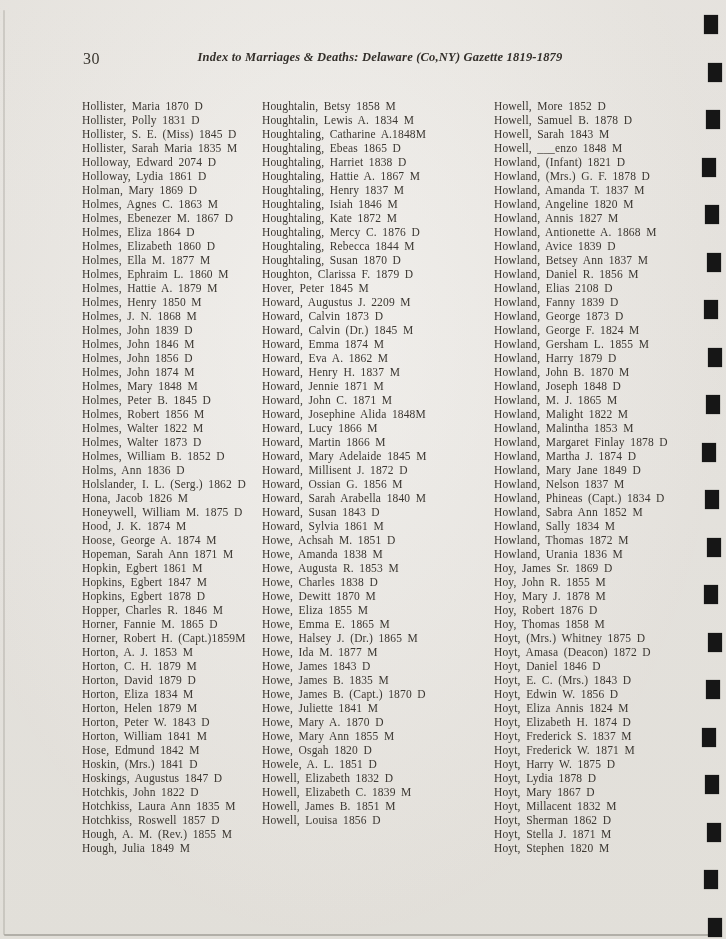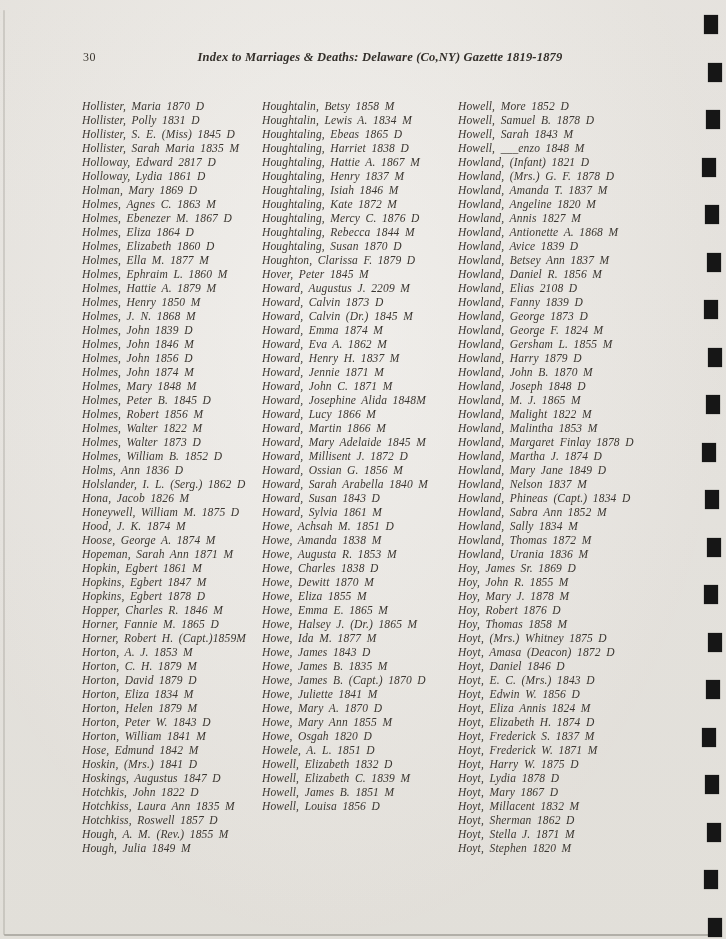--- a/index.html
+++ b/index.html
@@ -24,44 +24,44 @@
     position: absolute; left: 4px; right: 10px; bottom: 3px; height: 2px;
     background: rgba(90,85,78,0.35); border-radius: 2px;
   }
   .edge-left {
     position: absolute; left: 3px; top: 10px; bottom: 4px; width: 2px;
     background: rgba(120,115,106,0.22); border-radius: 2px;
   }
   .page-number {
     position: absolute;
     left: 83px; top: 50px;
-    font-size: 12px;
+    font-size: 16px;
     color: #3a362f;
     letter-spacing: 0.5px;
   }
   .page-header {
     position: absolute;
     left: 150px; top: 50px; width: 460px;
     text-align: center;
     font-style: italic;
     font-weight: bold;
     font-size: 12.5px;
     color: #332f2a;
     letter-spacing: 0.2px;
     white-space: nowrap;
   }
   .columns {
     position: absolute;
     left: 82px; top: 99px;
     display: flex;
   }
-  .col { white-space: nowrap; font-style: italic; }
+  .col { white-space: nowrap; }
   .col-1 { width: 180px; }
   .col-2 { width: 196px; }
-  .col-3 { width: 200px; }
+  .col-3 { width: 200px; margin-left: 36px; }
   .entry {
     font-size: 11.5px;
     line-height: 14px;
     color: #3b3731;
     word-spacing: 2.5px;
     letter-spacing: 0.15px;
     white-space: nowrap;
   }
   .marks { position: absolute; top: 0; left: 0; width: 726px; height: 939px; pointer-events: none; }
   .mark {
@@ -81,21 +81,21 @@
   <div class="page-number">30</div>
 
   <div class="page-header">Index to Marriages &amp; Deaths: Delaware (Co,NY) Gazette 1819-1879</div>
 
   <div class="columns">
     <div class="col col-1">
         <div class="entry">Hollister, Maria 1870 D</div>
         <div class="entry">Hollister, Polly 1831 D</div>
         <div class="entry">Hollister, S. E. (Miss) 1845 D</div>
         <div class="entry">Hollister, Sarah Maria 1835 M</div>
-        <div class="entry">Holloway, Edward 2817 D</div>
+        <div class="entry">Holloway, Edward 2074 D</div>
         <div class="entry">Holloway, Lydia 1861 D</div>
         <div class="entry">Holman, Mary 1869 D</div>
         <div class="entry">Holmes, Agnes C. 1863 M</div>
         <div class="entry">Holmes, Ebenezer M. 1867 D</div>
         <div class="entry">Holmes, Eliza 1864 D</div>
         <div class="entry">Holmes, Elizabeth 1860 D</div>
         <div class="entry">Holmes, Ella M. 1877 M</div>
         <div class="entry">Holmes, Ephraim L. 1860 M</div>
         <div class="entry">Holmes, Hattie A. 1879 M</div>
         <div class="entry">Holmes, Henry 1850 M</div>
@@ -135,20 +135,21 @@
         <div class="entry">Hoskings, Augustus 1847 D</div>
         <div class="entry">Hotchkis, John 1822 D</div>
         <div class="entry">Hotchkiss, Laura Ann 1835 M</div>
         <div class="entry">Hotchkiss, Roswell 1857 D</div>
         <div class="entry">Hough, A. M. (Rev.) 1855 M</div>
         <div class="entry">Hough, Julia 1849 M</div>
       </div>
     <div class="col col-2">
         <div class="entry">Houghtalin, Betsy 1858 M</div>
         <div class="entry">Houghtalin, Lewis A. 1834 M</div>
+        <div class="entry">Houghtaling, Catharine A.1848M</div>
         <div class="entry">Houghtaling, Ebeas 1865 D</div>
         <div class="entry">Houghtaling, Harriet 1838 D</div>
         <div class="entry">Houghtaling, Hattie A. 1867 M</div>
         <div class="entry">Houghtaling, Henry 1837 M</div>
         <div class="entry">Houghtaling, Isiah 1846 M</div>
         <div class="entry">Houghtaling, Kate 1872 M</div>
         <div class="entry">Houghtaling, Mercy C. 1876 D</div>
         <div class="entry">Houghtaling, Rebecca 1844 M</div>
         <div class="entry">Houghtaling, Susan 1870 D</div>
         <div class="entry">Houghton, Clarissa F. 1879 D</div>

